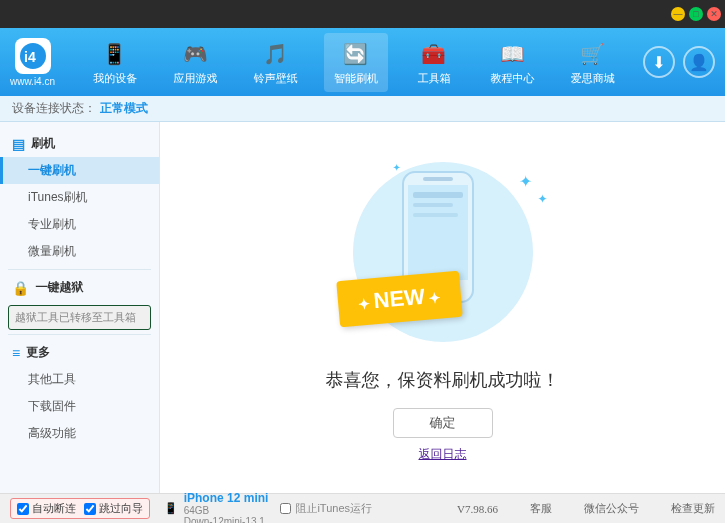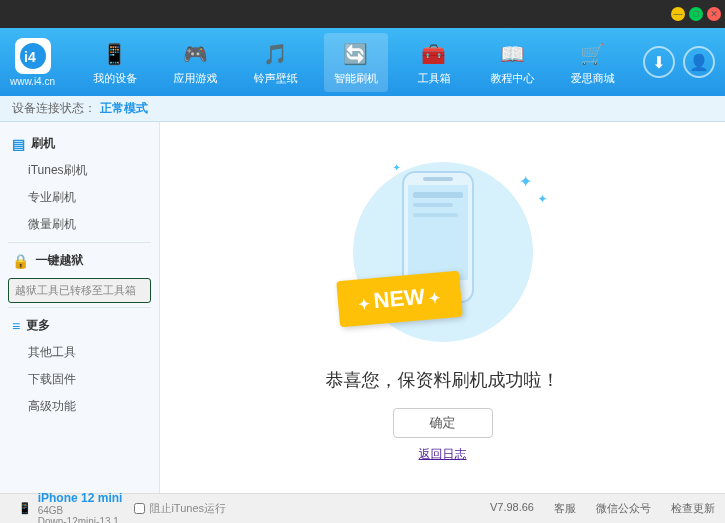--- a/index.html
+++ b/index.html
@@ -310,23 +310,25 @@
       font-size: 11px;
       color: #444;
     }
     .checkbox-item input { width: 12px; height: 12px; }
     .device-name { color: #2196e8; font-weight: bold; font-size: 12px; }
     .device-sub { color: #888; font-size: 10px; }
 
     .bottombar .right {
       margin-left: auto;
       display: flex;
-      gap: 20px;
+      align-items: center;
+      gap: 32px;
       font-size: 11px;
       color: #666;
+      font-family: Liberation Serif, serif;
     }
     .bottombar .right span { cursor: pointer; }
     .border-box {
       border: 1px solid #e88;
       padding: 2px 6px;
       border-radius: 3px;
       background: #fff0f0;
       display: flex;
       align-items: center;
       gap: 8px;
@@ -402,20 +404,23 @@
 </div>
 
 <div class="main">
 
   <div class="sidebar">
 
     <div class="sidebar-section-title">
       <span class="icon">▤</span>
       <span>刷机</span>
     </div>
+    <div class="sidebar-item active">
+      <span>一键刷机</span>
+    </div>
     <div class="sidebar-item">
       <span>iTunes刷机</span>
     </div>
     <div class="sidebar-item">
       <span>专业刷机</span>
     </div>
     <div class="sidebar-item">
       <span>微量刷机</span>
     </div>
 
@@ -480,20 +485,30 @@
       <span>确定</span>
     </button>
 
     <span class="back-link">返回日志</span>
   </div>
 </div>
 
 <div class="bottombar">
   <div class="left">
 
+    <div class="border-box">
+      <label class="checkbox-item">
+        <input type="checkbox" checked="" style="">
+        <span>自动断连</span>
+      </label>
+      <label class="checkbox-item">
+        <input type="checkbox" checked="" style="">
+        <span>跳过向导</span>
+      </label>
+    </div>
 
     <span style="color:#2196e8;margin-left:8px;font-size:11px;">📱</span>
     <div class="device-info">
       <span class="device-name">iPhone 12 mini</span>
       <span class="device-sub">64GB</span>
       <span class="device-sub">Down-12mini-13,1</span>
     </div>
   </div>
 
   <div style="margin-left:12px;font-size:11px;color:#888;display:flex;align-items:center;gap:4px;">

